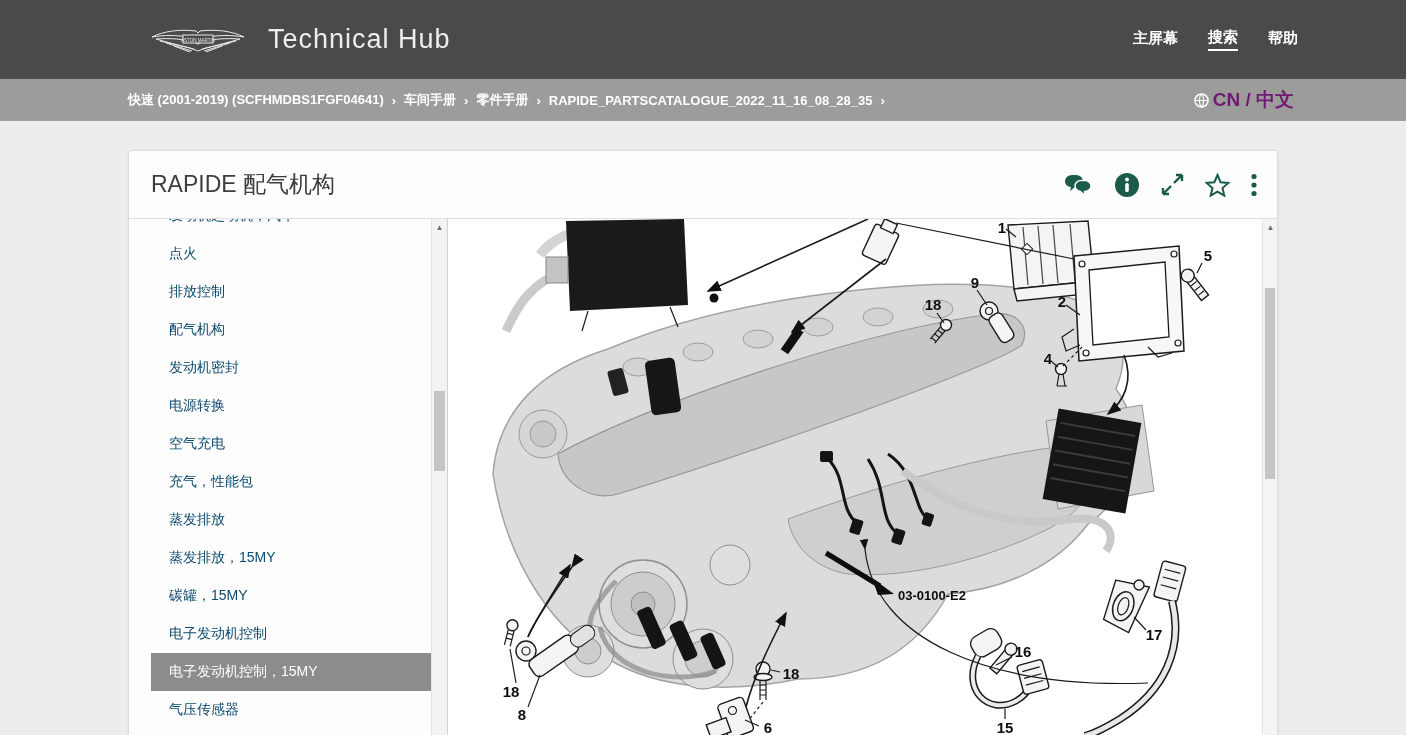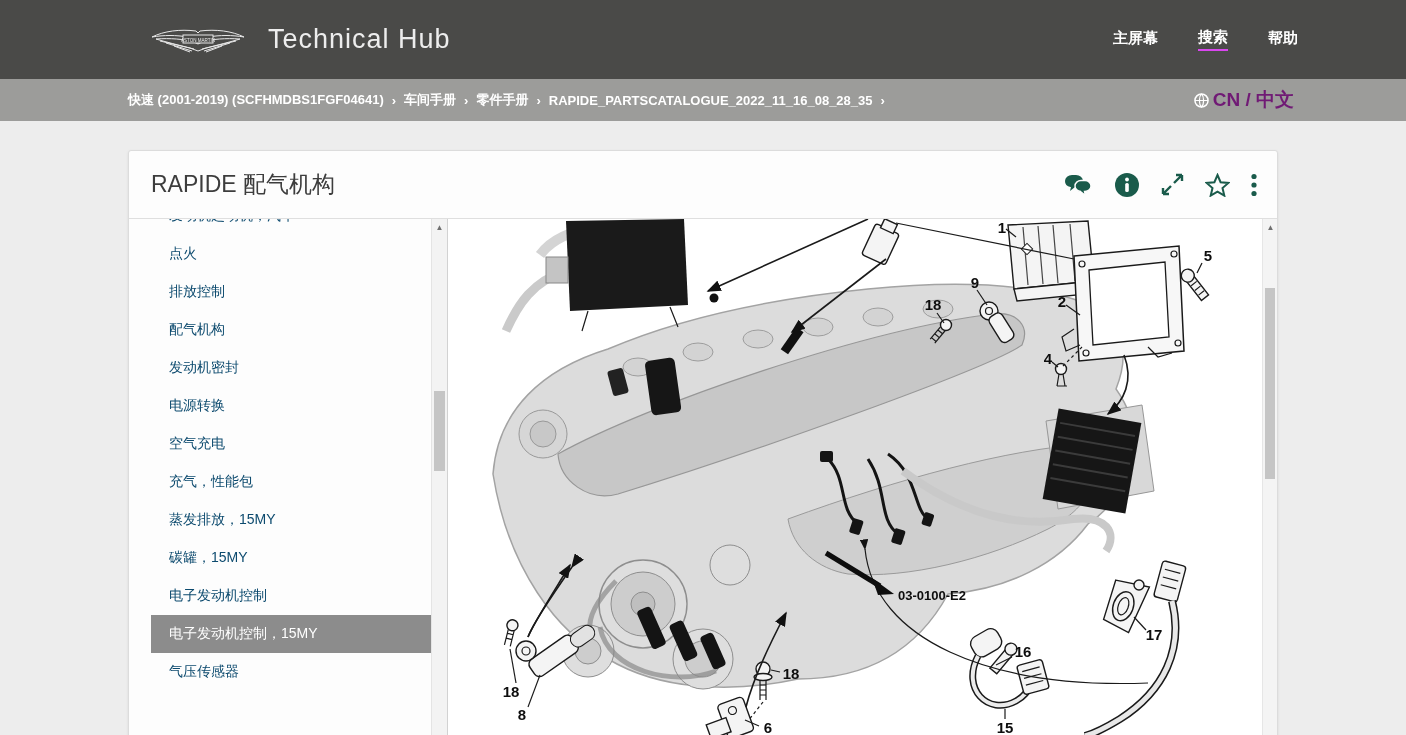--- a/index.html
+++ b/index.html
@@ -4,23 +4,23 @@
 <style>
   * { margin:0; padding:0; box-sizing:border-box; }
   html,body { width:1406px; height:735px; overflow:hidden;
     font-family:"Liberation Sans", sans-serif; background:#ededed; }
 
   
   .header { position:absolute; left:0; top:0; width:1406px; height:79px;
     background:#4a4a48; display:flex; align-items:center; }
   .brand { display:flex; align-items:center; gap:22px; margin-left:150px; cursor:pointer; }
   .brand-title { color:#ededed; font-size:27px; font-weight:300; letter-spacing:1px; }
-  .top-nav { position:absolute; right:108px; top:0; height:79px; display:flex; align-items:center; gap:40px; }
+  .top-nav { position:absolute; right:108px; top:0; height:79px; display:flex; align-items:center; gap:30px; }
   .top-nav .nav-item { color:#fff; font-size:15px; font-weight:700; cursor:pointer; padding-bottom:2px; }
-  .top-nav .nav-item.active { border-bottom:2px solid #d946ef; }
+  .top-nav .nav-item.active { border-bottom:2px solid #ffffff; }
 
   
   .crumbbar { position:absolute; left:0; top:79px; width:1406px; height:42px;
     background:#9c9c9a; display:flex; align-items:center; }
   .crumbs { margin-left:128px; display:flex; align-items:center; color:#fff;
     font-size:13px; font-weight:700; }
   .crumb { cursor:pointer; }
   .crumb-sep { margin:0 8px; font-size:13px; font-weight:700; color:#fff; }
   .lang { position:absolute; right:112px; display:flex; align-items:center; gap:4px;
     color:#701a75; font-size:19px; font-weight:700; cursor:pointer; }
@@ -151,20 +151,21 @@
     <div class="sidebar">
       <div class="side-list">
         <div class="side-item">发动机起动机，汽车</div>
         <div class="side-item">点火</div>
         <div class="side-item">排放控制</div>
         <div class="side-item">配气机构</div>
         <div class="side-item">发动机密封</div>
         <div class="side-item">电源转换</div>
         <div class="side-item">空气充电</div>
         <div class="side-item">充气，性能包</div>
+        <div class="side-item">蒸发排放</div>
         <div class="side-item">蒸发排放，15MY</div>
         <div class="side-item">碳罐，15MY</div>
         <div class="side-item">电子发动机控制</div>
         <div class="side-item selected">电子发动机控制，15MY</div>
         <div class="side-item">气压传感器</div>
       </div>
       <div class="side-scroll">
         <div class="scroll-up">▲</div>
         <div class="side-thumb"></div>
       </div>

